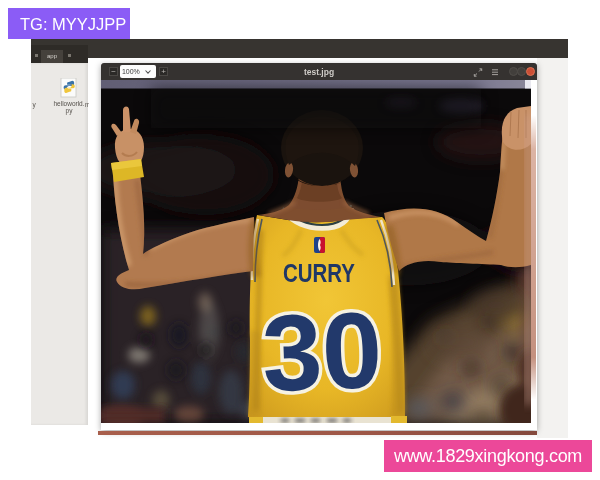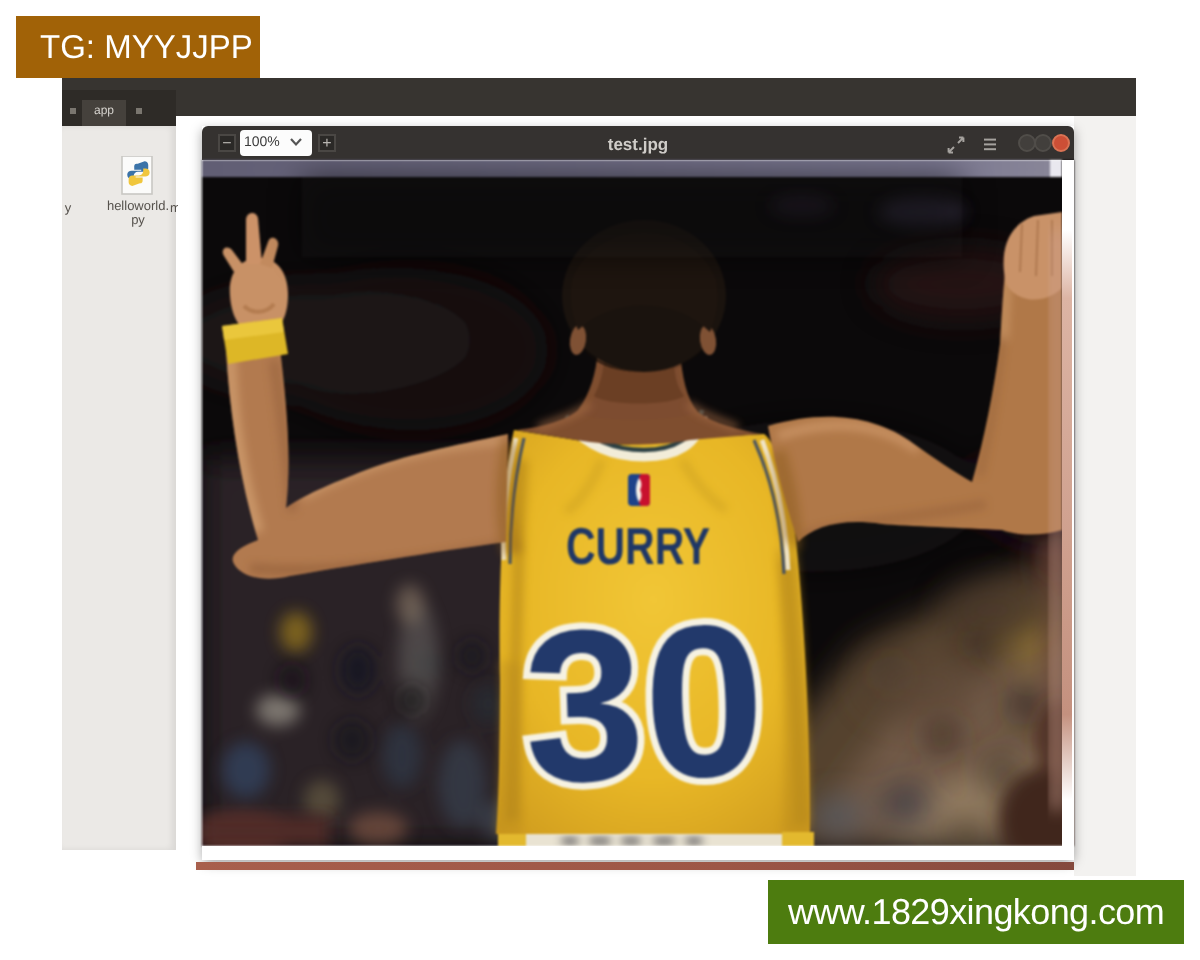--- a/index.html
+++ b/index.html
@@ -19,22 +19,22 @@
   .tinytxt{color:#55514c;font-size:6.5px;text-align:center;line-height:7px;}
   
   #win{left:70px;top:24px;width:436px;height:367px;background:#ffffff;border-radius:0 0 4px 4px;box-shadow:0 2px 6px rgba(0,0,0,0.35);}
   #titlebar{left:0;top:0;width:436px;height:17px;background:#353230;border-radius:3px 3px 0 0;}
   .tbtn{position:absolute;top:4px;width:9px;height:9px;background:#2b2927;border:1px solid #4a4744;box-sizing:border-box;color:#b9b6b2;font-size:8px;line-height:7px;text-align:center;}
   #zoombox{position:absolute;left:19px;top:2px;width:36px;height:13px;background:#fcfcfc;border-radius:2px;color:#3a3a3a;font-size:7px;line-height:13px;}
   #wtitle{position:absolute;left:0;top:4px;width:436px;text-align:center;color:#cfccc8;font-size:8.5px;font-weight:bold;}
   .wcirc{position:absolute;top:4px;width:9px;height:9px;border-radius:50%;}
   #redline{left:67px;top:392px;width:439px;height:4px;background:linear-gradient(90deg,#a85f4c,#9d5646 60%,#84493d);}
   
-  #bt{left:8px;top:8px;width:122px;height:31px;background:#a16207;color:#ffffff;font-size:16.5px;line-height:33px;padding-left:12px;box-sizing:border-box;}
-  #bb{left:384px;top:440px;width:208px;height:32px;background:#4d7c0f;color:#ffffff;font-size:18px;letter-spacing:-0.3px;line-height:32px;text-align:center;}
+  #bt{left:8px;top:8px;width:122px;height:31px;background:#8b5cf6;color:#ffffff;font-size:16.5px;line-height:33px;padding-left:12px;box-sizing:border-box;}
+  #bb{left:384px;top:440px;width:208px;height:32px;background:#ec4899;color:#ffffff;font-size:18px;letter-spacing:-0.3px;line-height:32px;text-align:center;}
 </style>
 </head>
 <body>
 <div id="shot" class="abs">
   <div id="topbar" class="abs"></div>
   <div id="deskbg" class="abs"></div>
   <div id="fm" class="abs">
     <div id="fmtabs" class="abs"></div>
     <div id="fmtab" class="abs">app</div>
       <div class="abs" style="left:4px;top:9px;width:3px;height:3px;background:#7a766f;"></div>

